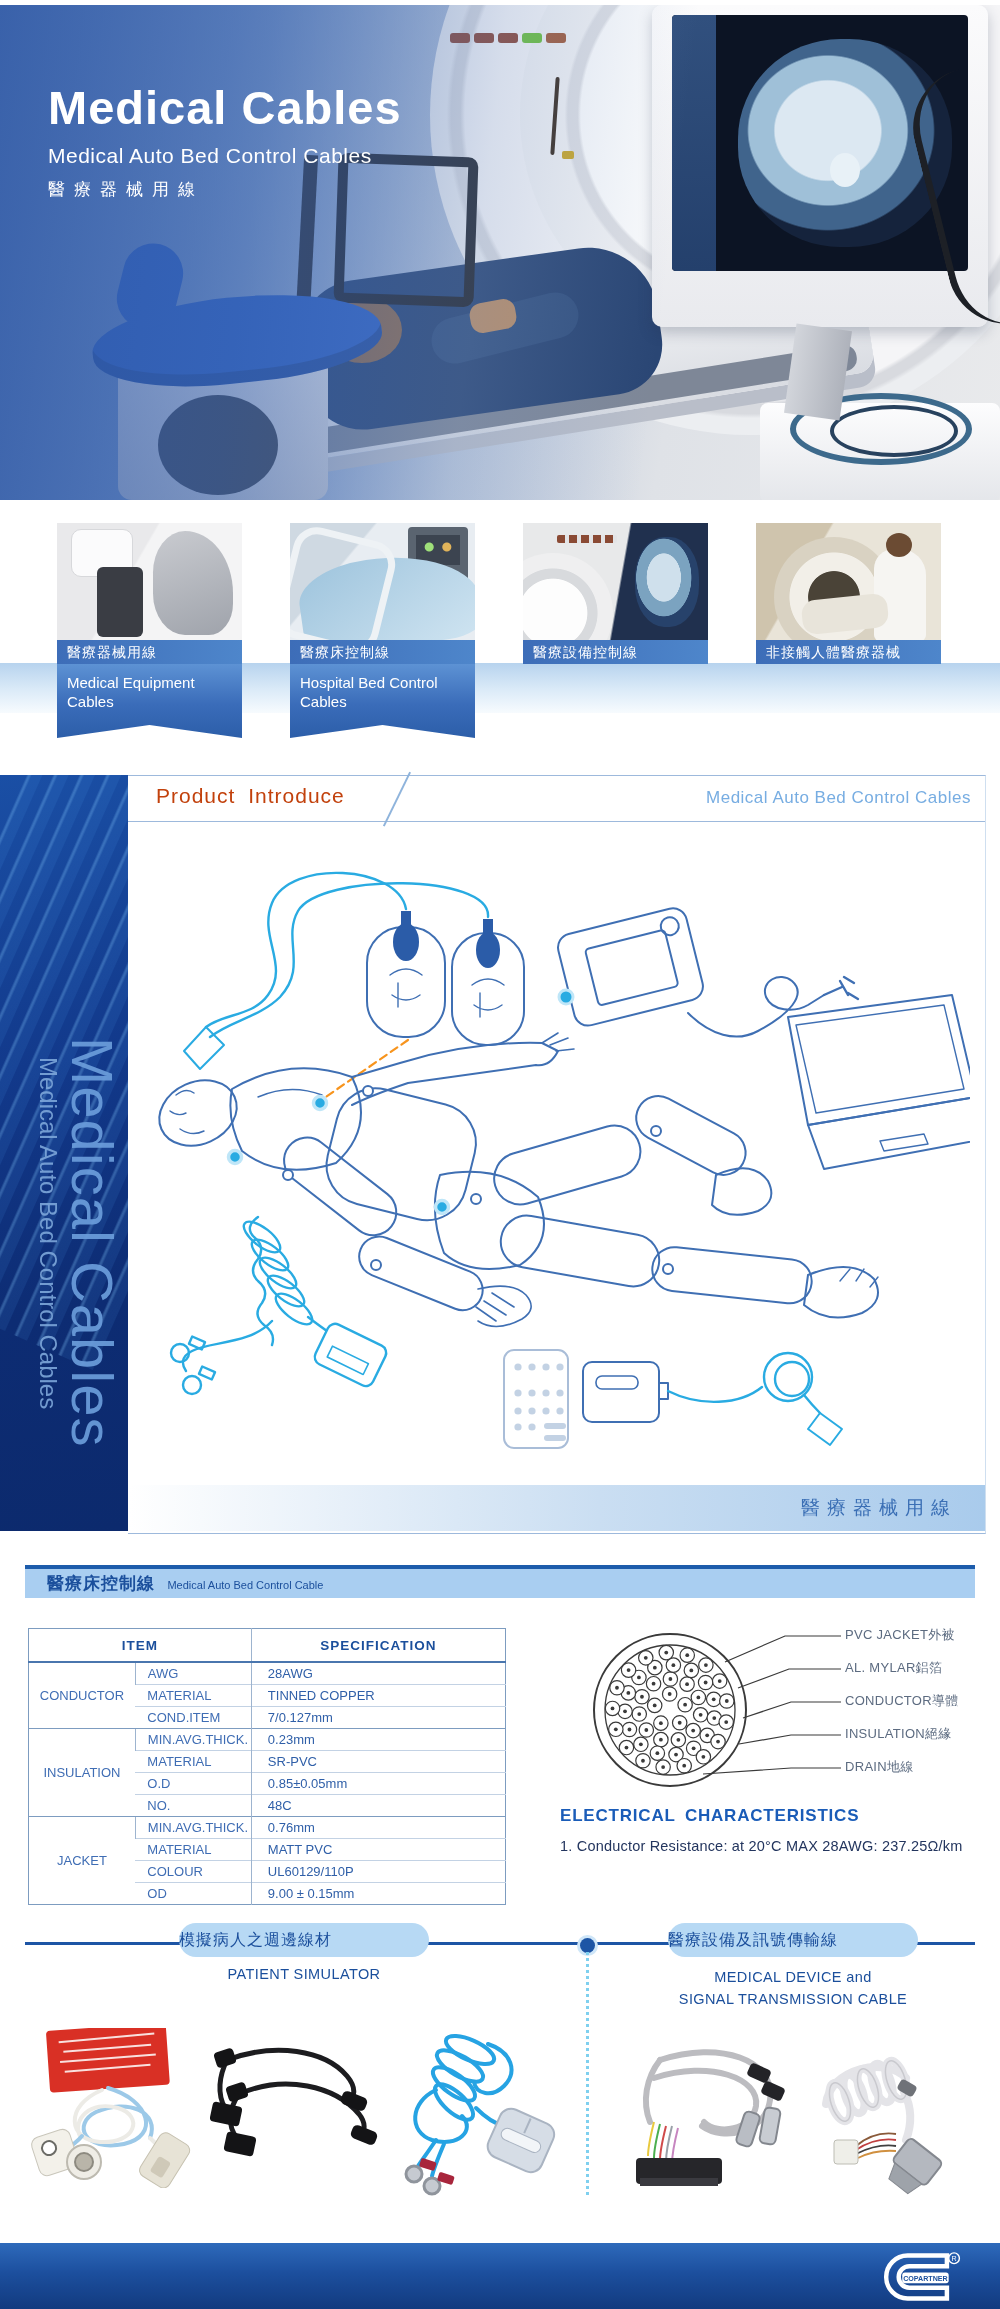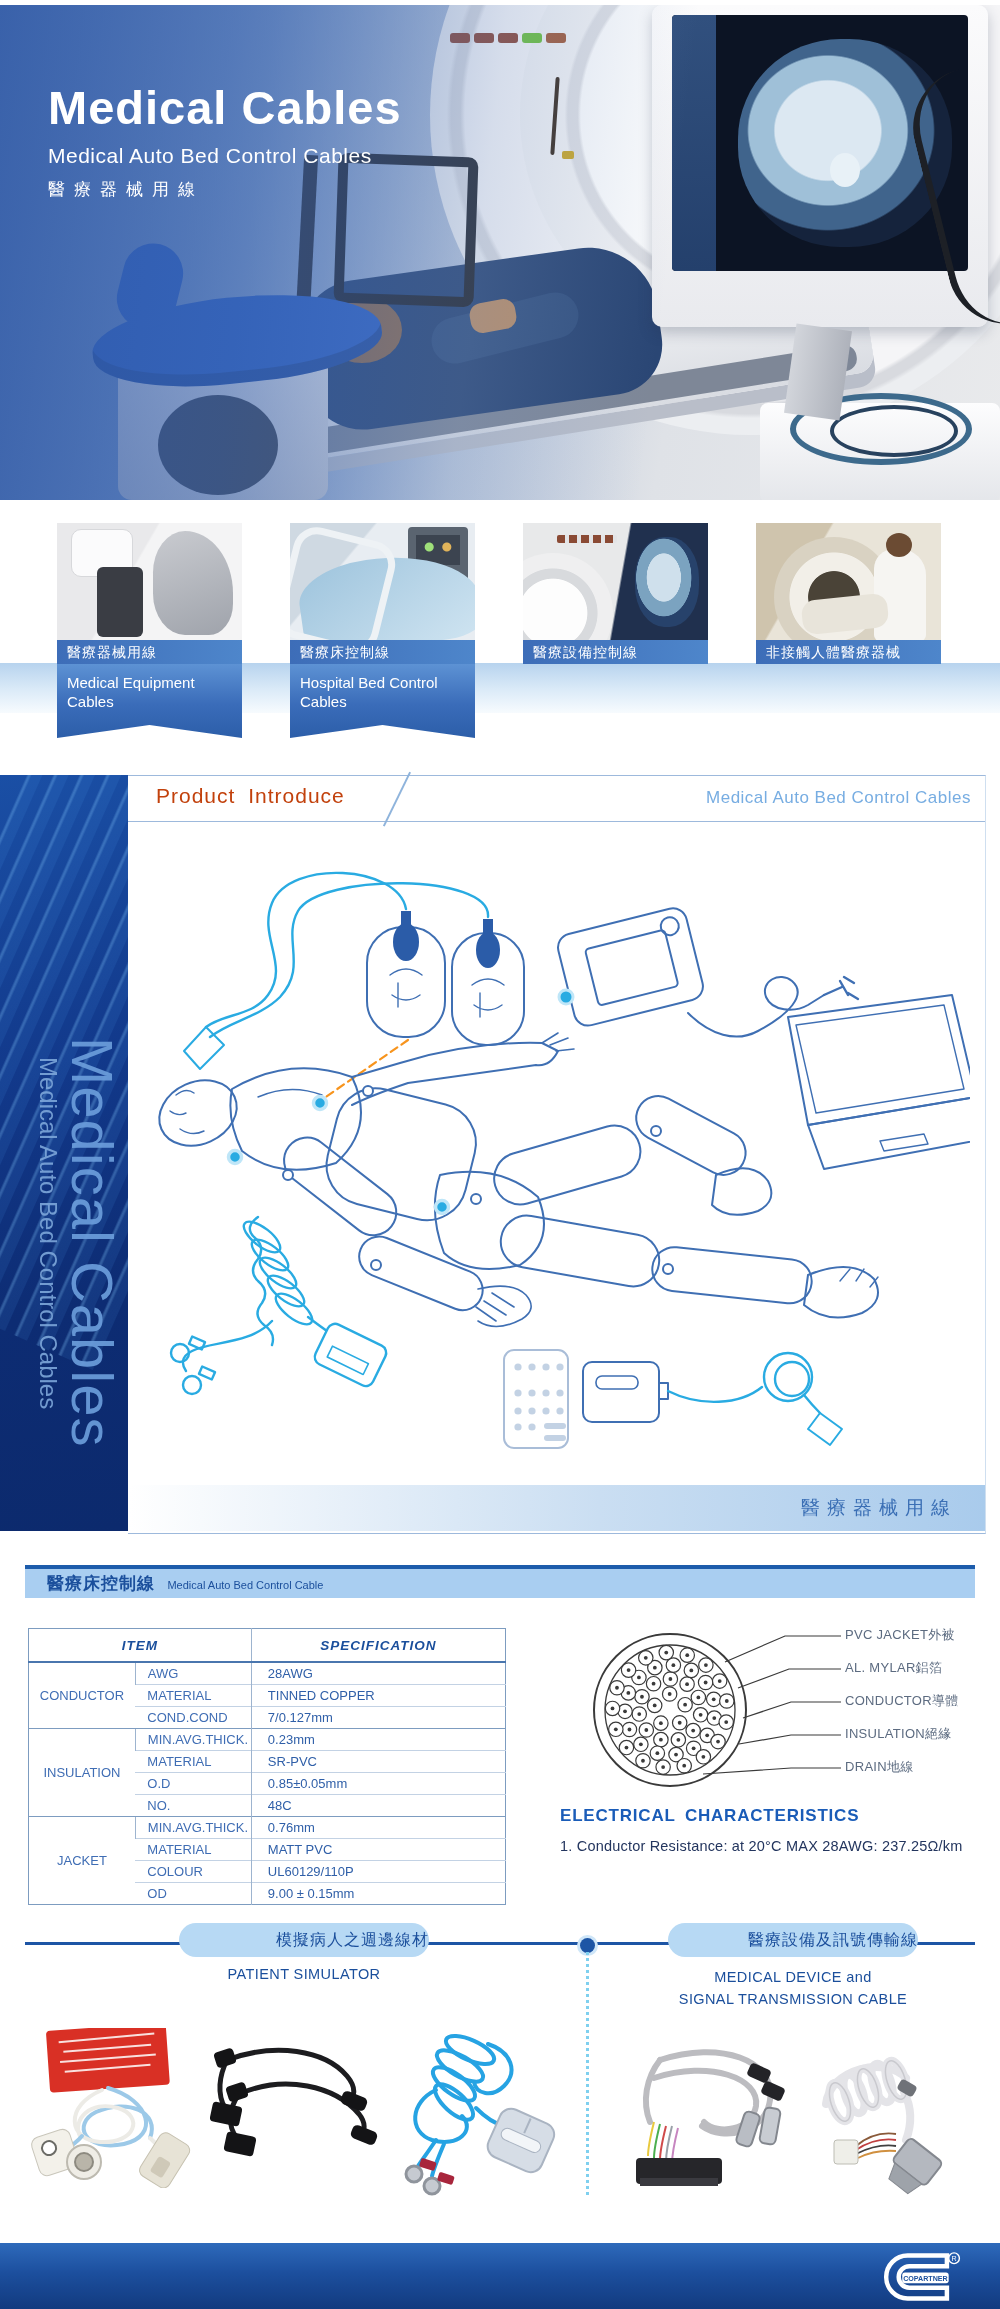--- a/index.html
+++ b/index.html
@@ -107,40 +107,40 @@
   #illus{position:absolute;left:140px;top:70px;}
 
   
   #spec-titlebar{position:absolute;left:25px;top:1565px;width:950px;height:33px;background:#a9cef1;
         border-top:4px solid #1d5cab;box-sizing:border-box;line-height:29px;padding-left:22px;}
   #spec-titlebar .zh{font-size:17px;font-weight:bold;color:#1b4f9c;letter-spacing:1px;}
   #spec-titlebar .en{font-size:11px;color:#1b4f9c;margin-left:8px;}
   #spec-table{position:absolute;left:28px;top:1628px;width:478px;border-collapse:collapse;
         font-size:13px;color:#3f6db4;}
   #spec-table th{border-bottom:2px solid #4a76ae;font-size:13.5px;color:#1b4f9c;
-        letter-spacing:1px;height:30px;font-weight:bold;font-style:italic;}
+        letter-spacing:1px;height:30px;font-weight:bold;}
   #spec-table td{height:21px;padding:0 0 0 12px;}
   #spec-table .grp{text-align:center;padding:0;}
   #spec-table .val{color:#2f5fa8;padding-left:16px;}
   #spec-table{border:1.5px solid #7d9cc0;}
   #spec-table td,#spec-table th{border-left:1px solid #9db4cf;}
   #spec-table tr.r td{border-top:1px solid #c3d2e4;}
   #spec-table tr.gstart td{border-top:1.5px solid #7d9cc0;margin-top:44px;}
   #spec-table td:first-child,#spec-table th:first-child{border-left:none;}
 
   #xsec{position:absolute;left:545px;top:1612px;width:445px;height:195px;}
   .xsec-label{position:absolute;left:300px;width:150px;height:22px;font-size:13px;color:#5c6b80;letter-spacing:.3px;}
   #elec-heading{position:absolute;left:560px;top:1806px;font-size:17px;font-weight:bold;color:#1a5cb8;
         letter-spacing:.8px;word-spacing:4px;}
   #elec-note{position:absolute;left:560px;top:1838px;font-size:14.5px;color:#23355e;letter-spacing:.2px;}
 
   
   #divider-line{position:absolute;left:25px;top:1942px;width:950px;height:3px;background:#1d55a5;}
   .ribbon{position:absolute;top:1923px;width:250px;height:34px;background:#b7d9f4;border-radius:17px;
-        text-align:right;line-height:34px;font-size:16px;color:#1b4f9c;letter-spacing:1px;}
+        text-align:left;line-height:34px;font-size:16px;color:#1b4f9c;letter-spacing:1px;}
   #ribbon-left{left:179px;}
   #ribbon-right{left:668px;}
   #divider-dot{position:absolute;left:580px;top:1938px;width:15px;height:15px;border-radius:50%;
         background:#1d55a5;box-shadow:0 0 0 3px #cfe6f8;}
   #dotted-line{position:absolute;left:586px;top:1952px;width:0;height:243px;border-left:3px dotted #7fd0ef;}
   .caption{position:absolute;font-size:14.5px;font-weight:normal;color:#1b4f9c;text-align:center;letter-spacing:.4px;}
   #caption-left{left:179px;top:1966px;width:250px;}
   #caption-right{left:655px;top:1966px;width:276px;line-height:22px;}
 
   .photo{position:absolute;}
@@ -401,21 +401,21 @@
     <tr class="r">
       <td class="grp" rowspan="3">CONDUCTOR</td>
       <td>AWG</td>
       <td class="val">28AWG</td>
     </tr>
     <tr class="r">
       <td>MATERIAL</td>
       <td class="val">TINNED  COPPER</td>
     </tr>
     <tr class="r">
-      <td>COND.COND</td>
+      <td>COND.ITEM</td>
       <td class="val">7/0.127mm</td>
     </tr>
     <tr class="r gstart">
       <td class="grp" rowspan="4">INSULATION</td>
       <td>MIN.AVG.THICK.</td>
       <td class="val">0.23mm</td>
     </tr>
     <tr class="r">
       <td>MATERIAL</td>
       <td class="val">SR-PVC</td>

